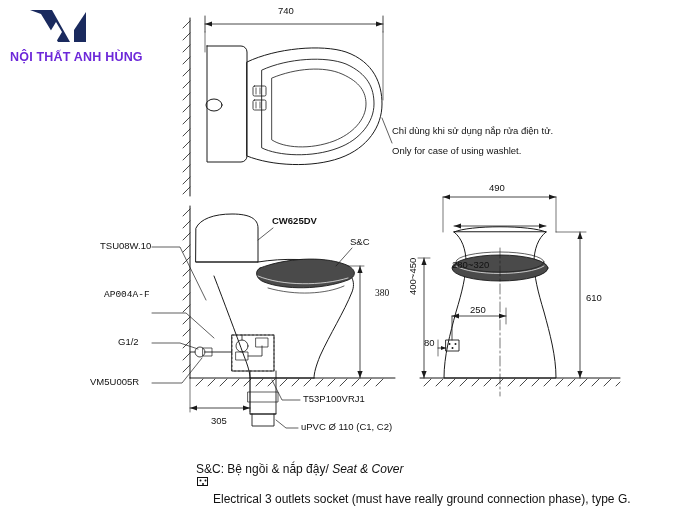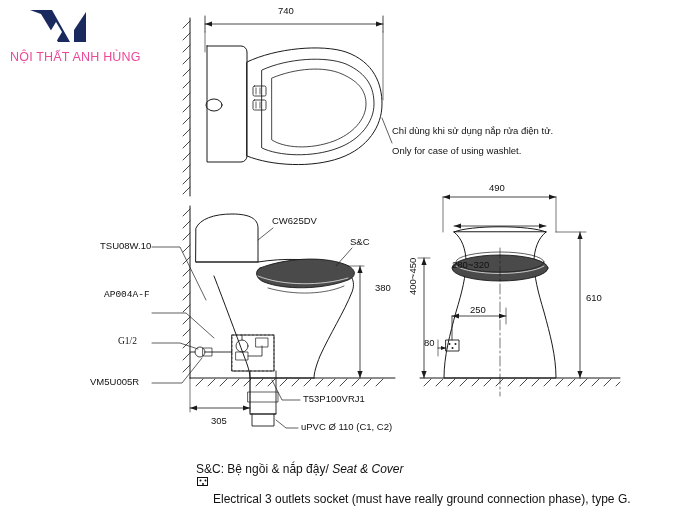--- a/index.html
+++ b/index.html
@@ -10,23 +10,23 @@
     color:#111;
     position:relative;
     overflow:hidden;
   }
   .stage{position:absolute;left:0;top:0;width:700px;height:530px;}
   svg{position:absolute;left:0;top:0;width:700px;height:530px;}
   .lbl{position:absolute;font-size:9.5px;line-height:1.25;color:#111;white-space:nowrap;}
   .logo-text{
     position:absolute;
     font-size:12.5px;
-    font-weight:normal;
+    font-weight:bold;
     letter-spacing:.2px;
-    color:#ec4899;
+    color:#6d28d9;
     white-space:nowrap;
   }
   .footer{position:absolute;font-size:12px;color:#111;white-space:nowrap;}
   .footer .it{font-style:italic;}
   .plug-box{
     position:absolute;
     width:11px;height:9px;
     border:1px solid #111;
     box-sizing:border-box;
   }
@@ -298,32 +298,32 @@
     </g>
   </svg>
 
   <div class="logo-text" style="left:10px;top:50px;">NỘI THẤT ANH HÙNG</div>
 
   <div class="lbl" style="left:278px;top:5px;">740</div>
 
   <div class="lbl" style="left:392px;top:145px;">Only for case of using washlet.</div>
   <div class="lbl" style="left:392px;top:125px;">Chỉ dùng khi sử dụng nắp rửa điện tử.</div>
 
-  <div class="lbl" style="left:272px;top:215px;">CW625DV</div>
+  <div class="lbl" style="left:272px;top:215px;font-weight:bold;">CW625DV</div>
   <div class="lbl" style="left:350px;top:236px;">S&amp;C</div>
 
   <div class="lbl" style="left:100px;top:240px;">TSU08W.10</div>
   <div class="lbl" style="left:104px;top:289px;font-family:Liberation Mono, monospace;">AP004A-F</div>
-  <div class="lbl" style="left:118px;top:336px;font-family:Liberation Serif, serif;">G1/2</div>
+  <div class="lbl" style="left:118px;top:336px;">G1/2</div>
   <div class="lbl" style="left:90px;top:376px;">VM5U005R</div>
 
   <div class="lbl" style="left:303px;top:393px;">T53P100VRJ1</div>
   <div class="lbl" style="left:301px;top:421px;">uPVC Ø 110 (C1, C2)</div>
 
-  <div class="lbl" style="left:375px;top:282px;">380</div>
+  <div class="lbl" style="left:375px;top:288px;font-family:Liberation Serif, serif;">380</div>
   <div class="lbl" style="left:211px;top:415px;">305</div>
 
   <div class="lbl" style="left:489px;top:182px;">490</div>
   <div class="lbl" style="left:452px;top:211px;margin-top:48px;">280~320</div>
   <div class="lbl" style="left:586px;top:292px;">610</div>
   <div class="lbl" style="left:407px;top:295px;transform:rotate(-90deg);transform-origin:left top;">400~450</div>
   <div class="lbl" style="left:470px;top:304px;">250</div>
   <div class="lbl" style="left:424px;top:337px;text-align:center;">80</div>
 
   <div class="footer" style="left:196px;top:462px;">

